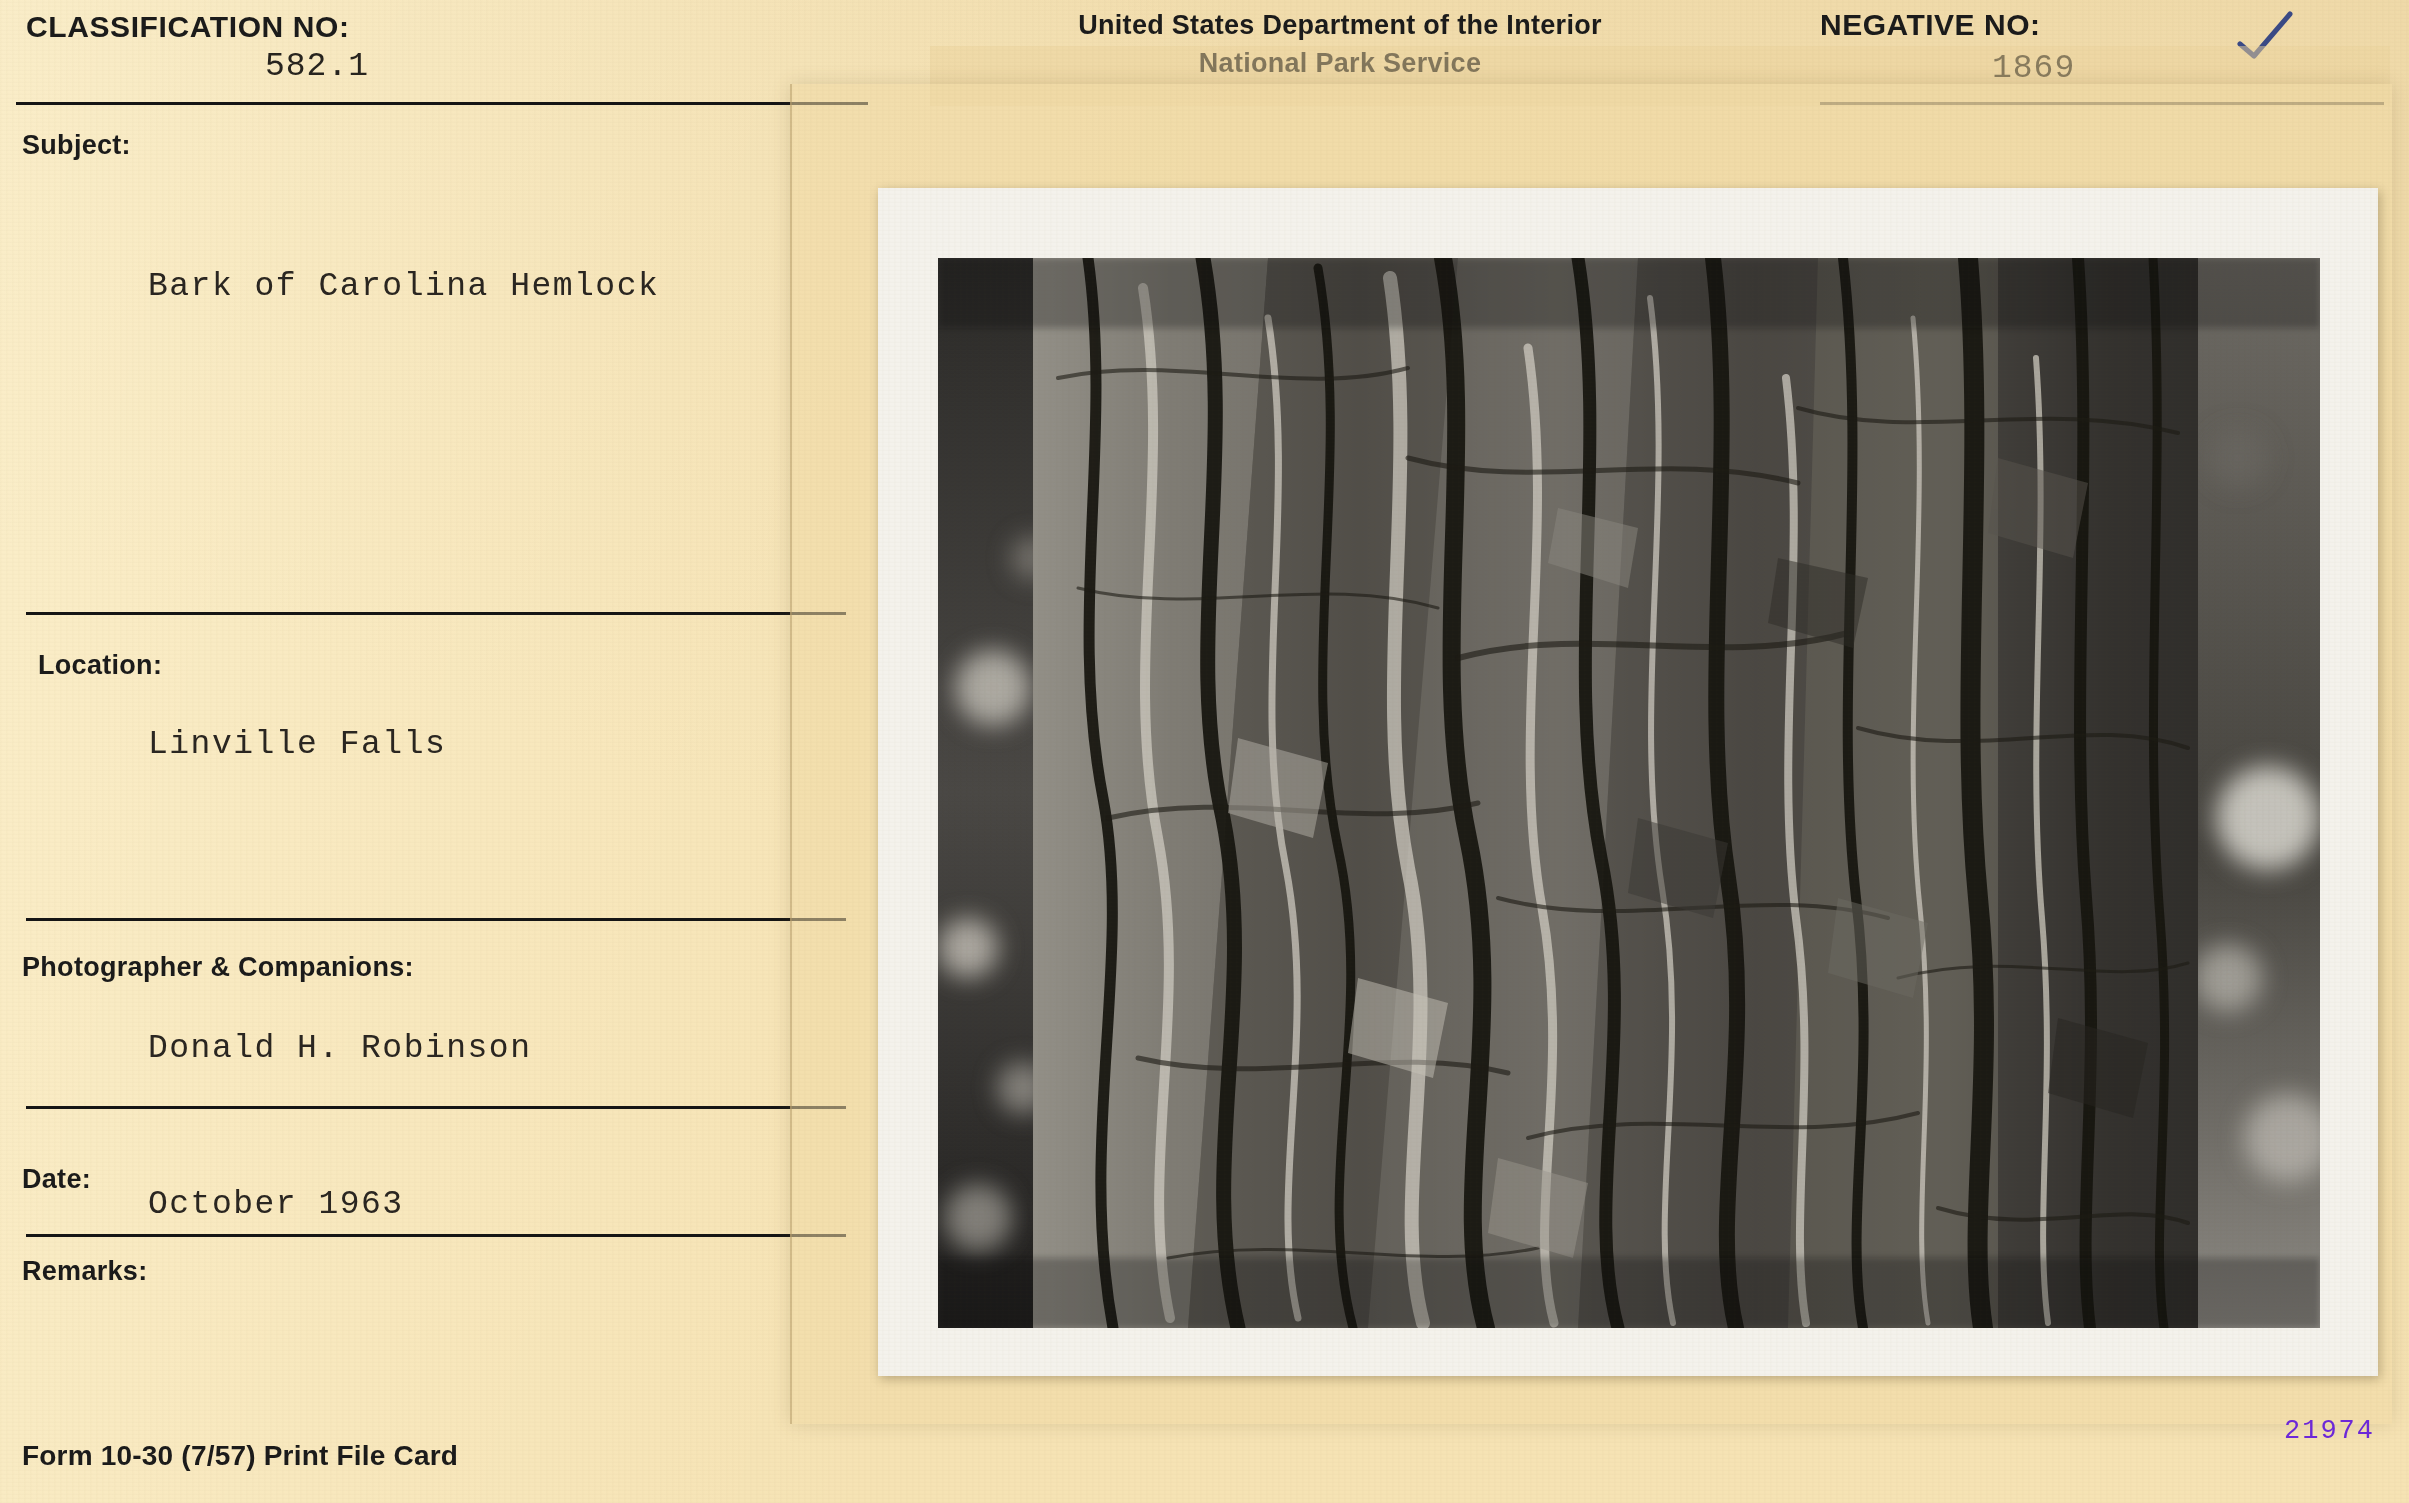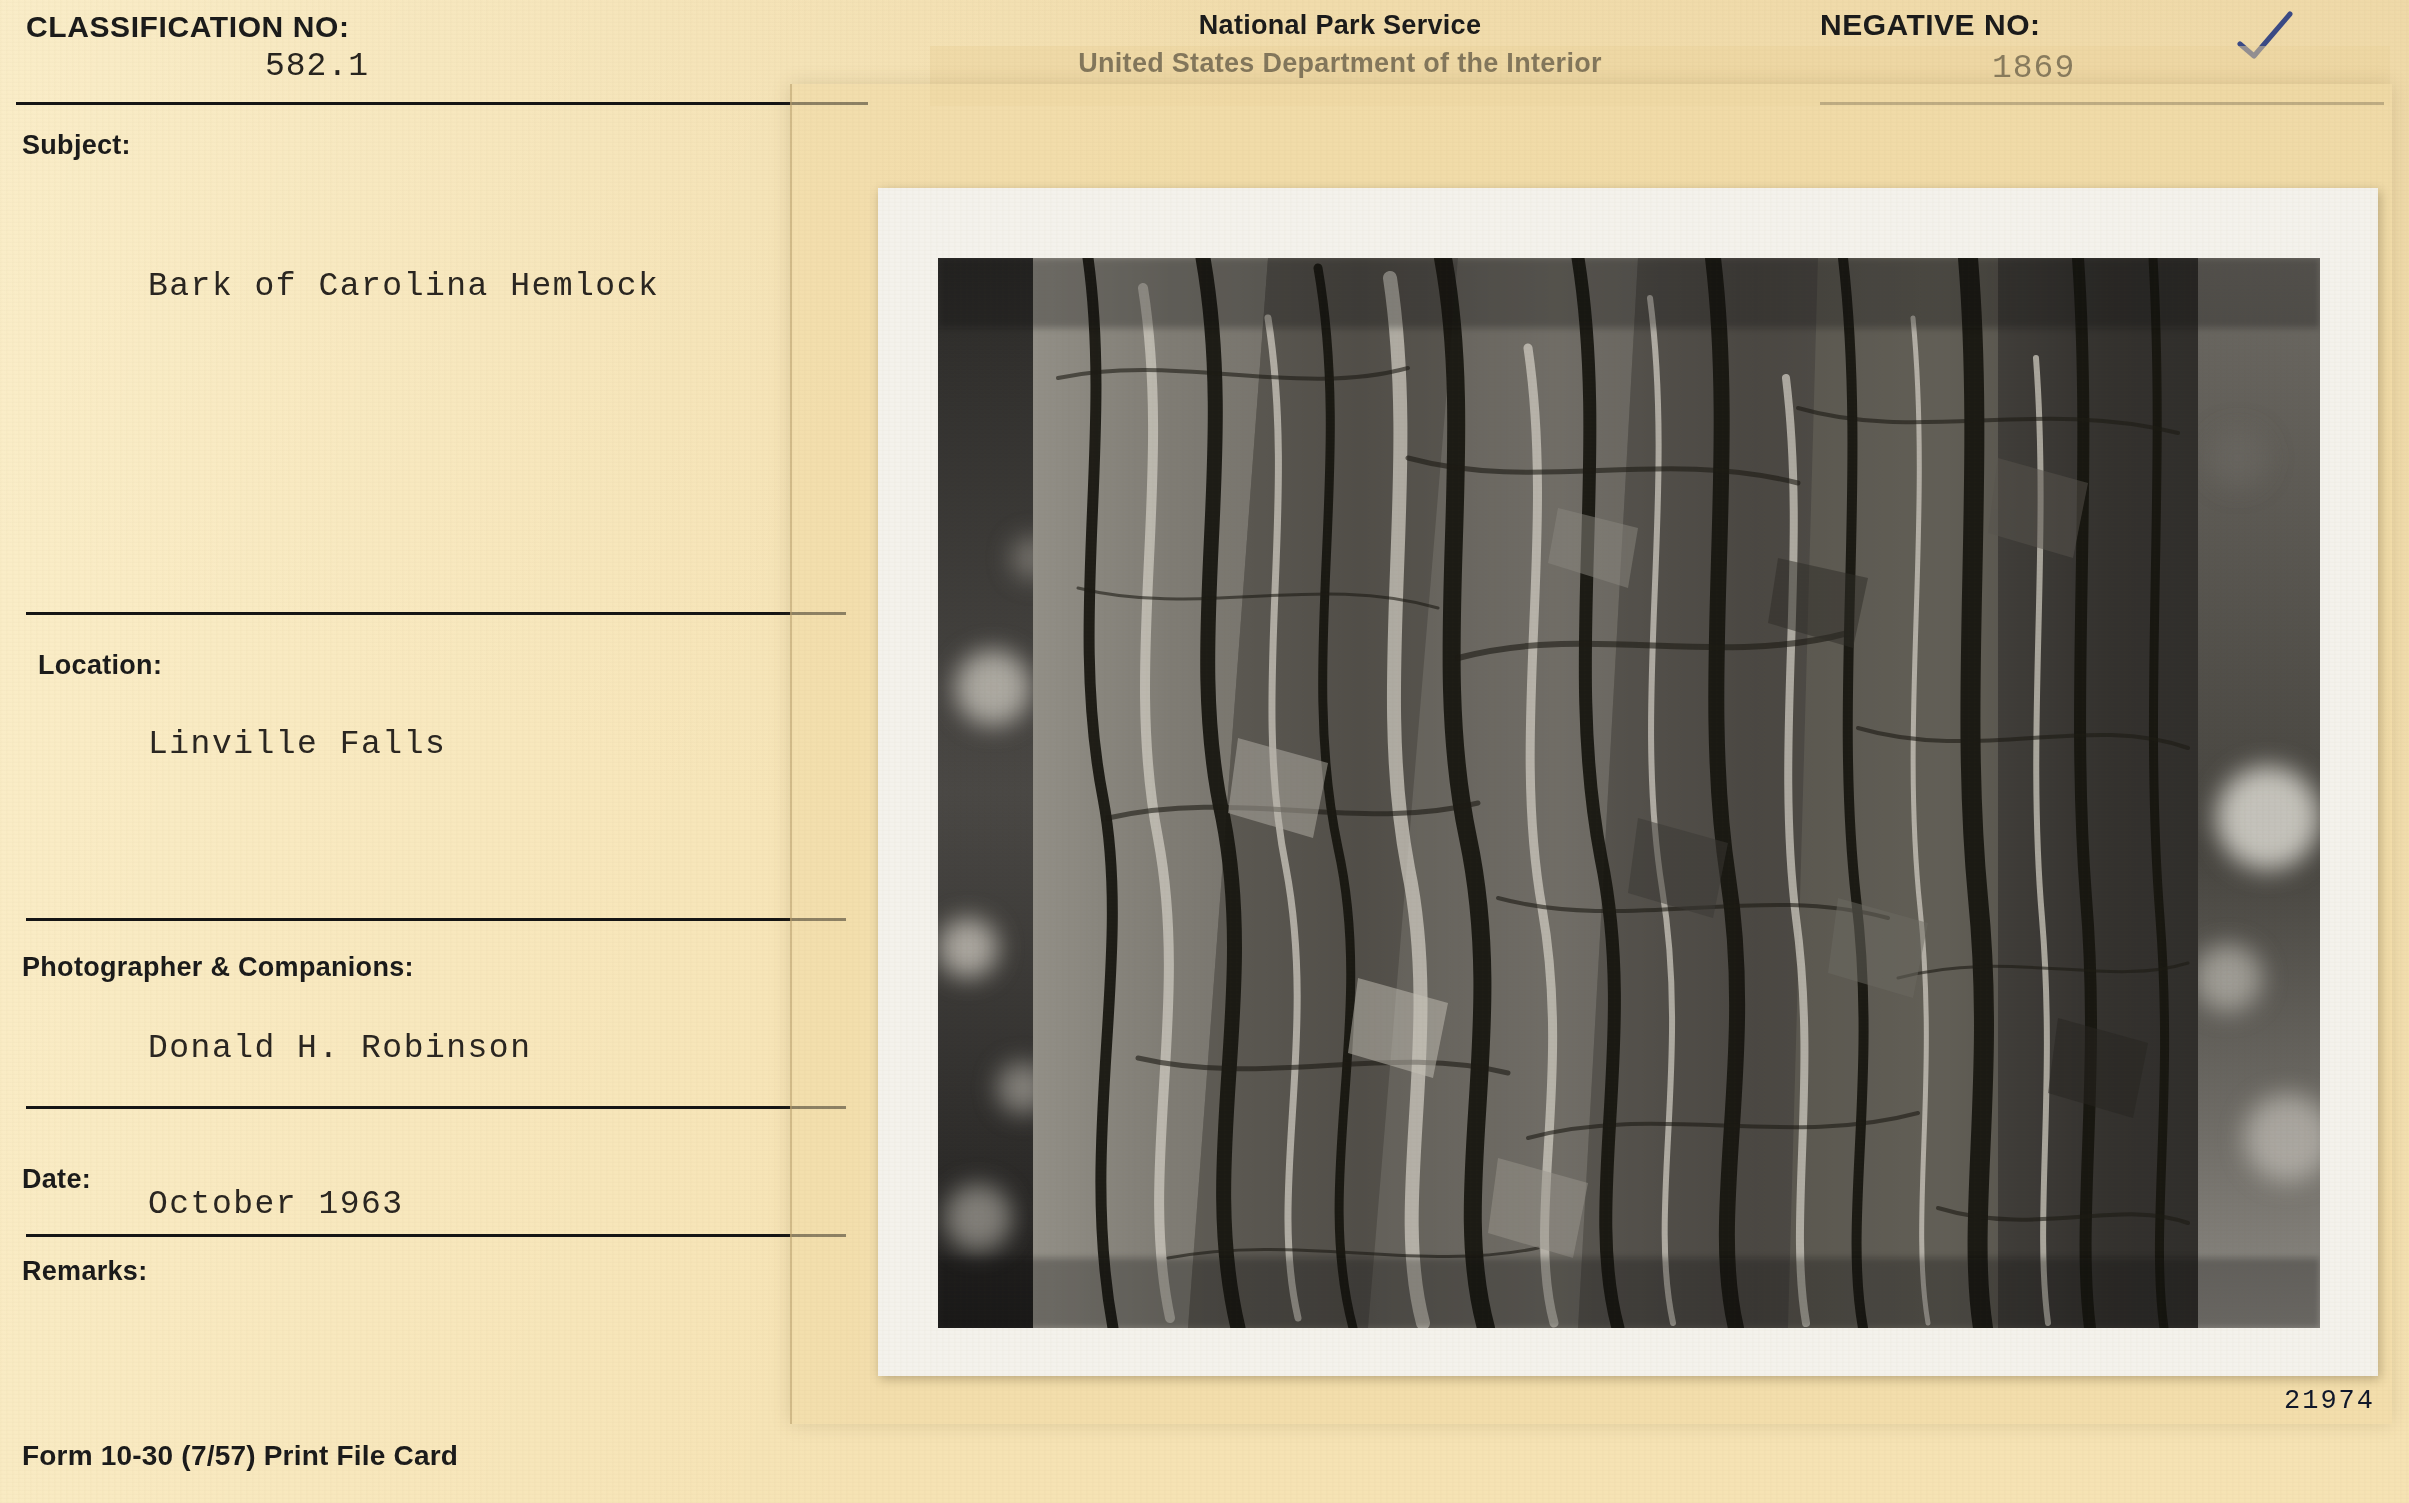--- a/index.html
+++ b/index.html
@@ -134,24 +134,24 @@
   .form-footer {
     position: absolute;
     left: 22px; top: 1440px;
     font-size: 28px;
     font-weight: bold;
     color: #1b1b1b;
     letter-spacing: .2px;
   }
   .accession-no {
     position: absolute;
-    right: 34px; top: 1386px;
+    right: 34px; top: 1416px;
     font-family: "Liberation Mono", monospace;
     font-size: 27px;
-    color: #0f172a;
+    color: #6d28d9;
     letter-spacing: 2px;
   }
 
   
   .tape-sheet {
     position: absolute;
     left: 790px; top: 84px;
     width: 1600px; height: 1340px;
     background: rgba(240, 218, 166, .55);
     border-left: 2px solid rgba(175,150,100,.5);
@@ -184,22 +184,22 @@
 
 <div class="card">
 
   <div class="paper-tone"></div>
 
   <div class="hdr-class-label">CLASSIFICATION NO:</div>
 
   <div class="hdr-class-value">582.1</div>
 
   <div class="hdr-agency">
+    <div>United States Department of the Interior</div>
     <div>National Park Service</div>
-    <div>United States Department of the Interior</div>
   </div>
 
   <div class="hdr-neg-label">NEGATIVE NO:</div>
 
   <div class="hdr-neg-value">1869</div>
 
   <div class="check-mark">
     <svg width="60" height="52" viewBox="0 0 60 52">
       <path d="M4 34 L18 46 L54 4" fill="none" stroke="#3a4a86" stroke-width="5" stroke-linecap="round" stroke-linejoin="round"></path>
     </svg>

